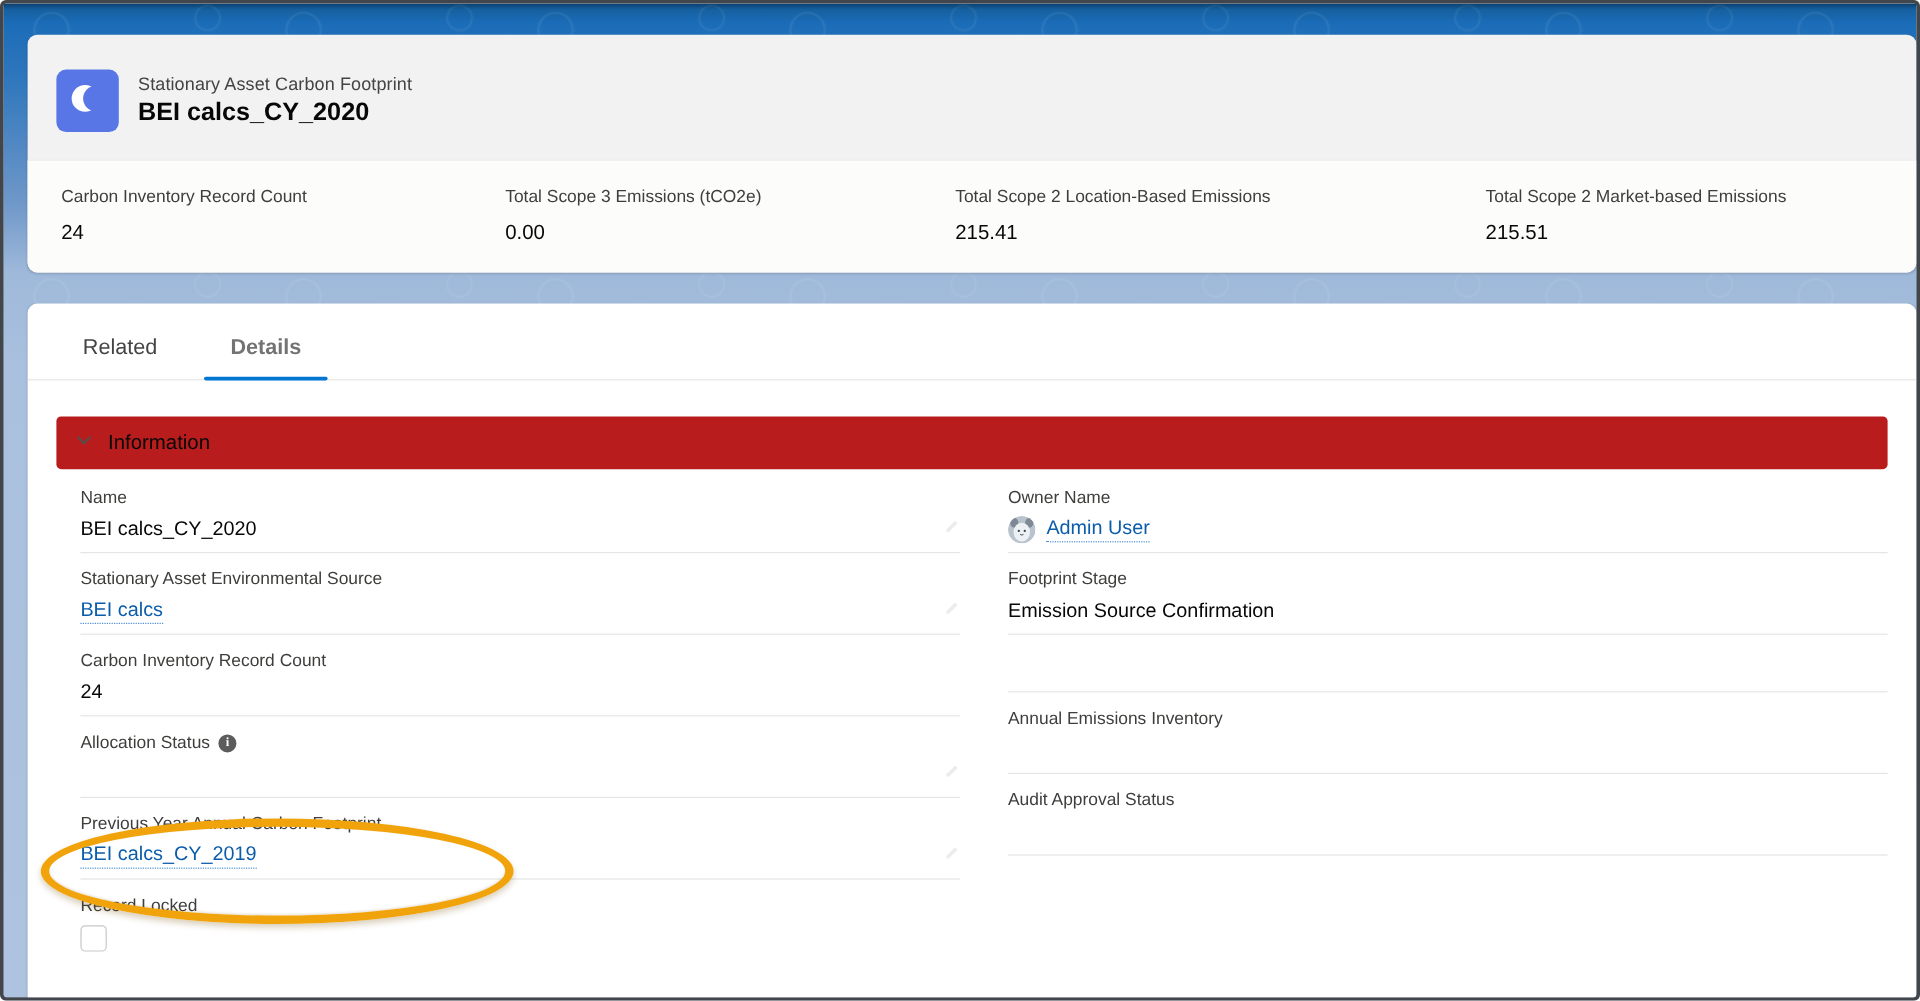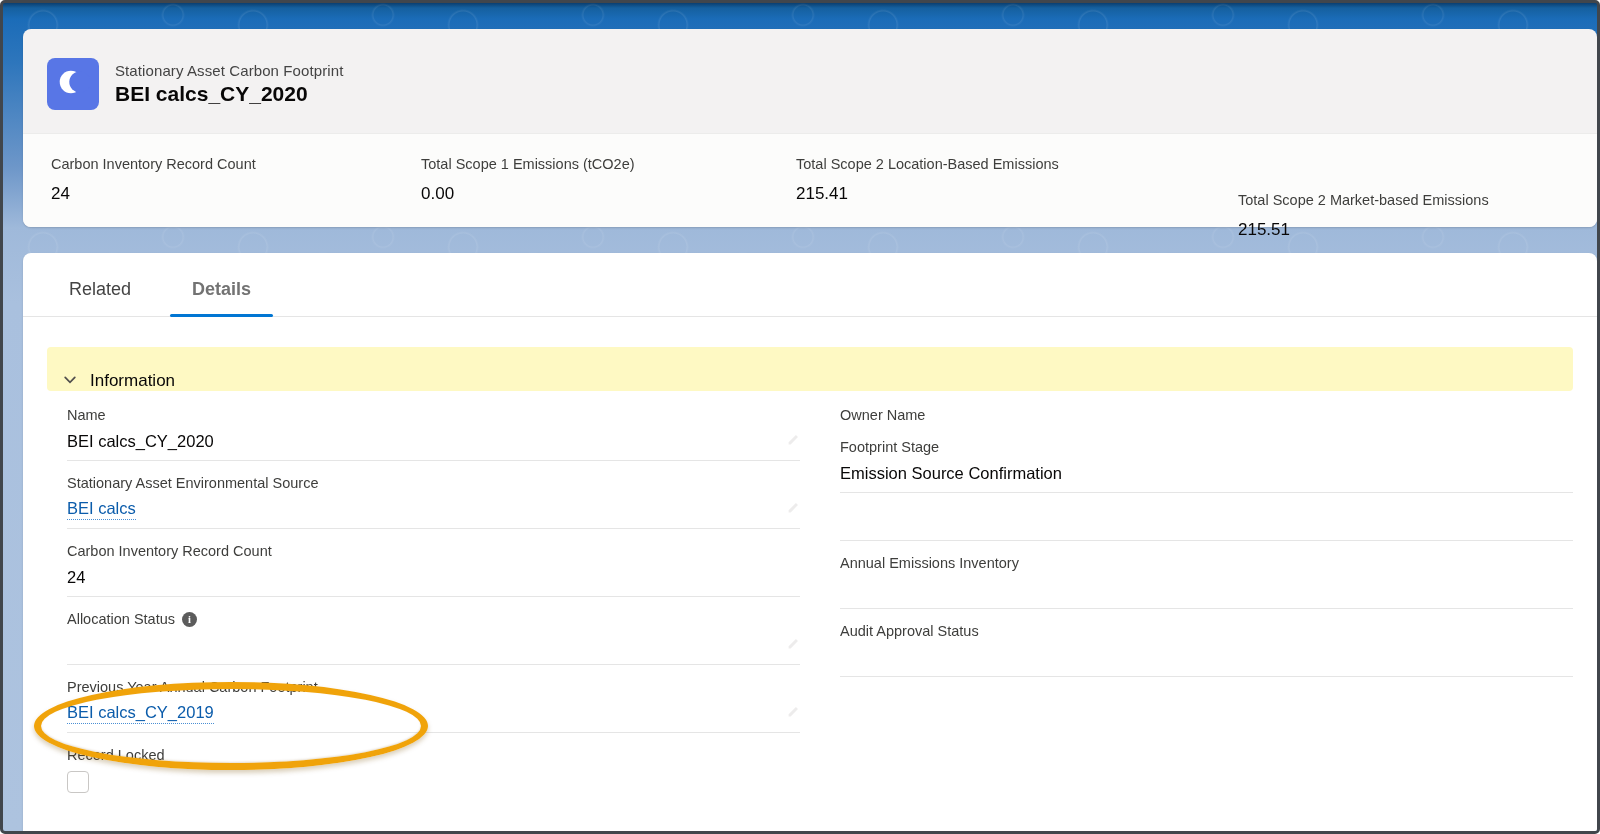--- a/index.html
+++ b/index.html
@@ -33,40 +33,40 @@
   .record-title{ font-size:21px; font-weight:bold; color:#080707; margin-top:3px; }
 
   .highlights{
     display:flex; background:#fcfcfb; border-top:1px solid #ececeb;
     border-radius:0 0 8px 8px; padding:22px 28px 0; height:94px;
   }
   .hl-item{ display:flex; flex-direction:column; }
   .hl-item:nth-child(1){ width:370px; }
   .hl-item:nth-child(2){ width:375px; }
   .hl-item:nth-child(3){ width:442px; }
-  .hl-item:nth-child(4){ flex:1;margin-top:36px; }
+  .hl-item:nth-child(4){ flex:1; }
   .hl-label{ font-size:14.5px; color:#3e3e3c; }
   .hl-value{ font-size:17px; color:#080707; margin-top:12px; }
 
   
   .main-card{
     position:absolute; left:20px; right:0; top:250px; bottom:-12px;
     background:#fff; border-radius:8px 8px 0 0; box-shadow:0 1px 2px rgba(0,0,0,.15);
   }
   .tabs{ display:flex; align-items:flex-end; height:64px; padding:0 22px;
          border-bottom:1px solid #e5e5e5;gap:13px; }
   .tab{ padding:0 24px 16px; font-size:18px; color:#444; cursor:pointer; position:relative; }
   .tab.active{ font-weight:bold; color:#737373; }
   .tab.active::after{ content:""; position:absolute; left:2px; right:2px; bottom:-1px;
          height:3px; background:var(--accent,#0176d3); border-radius:2px; }
 
   .content{ padding:30px 24px 0; }
   .section-bar{
-    display:flex; align-items:flex-end; gap:13px; height:44px; padding:0 16px;
-    background:#fef9c3; border-radius:4px; cursor:pointer;
+    display:flex; align-items:center; gap:13px; height:44px; padding:0 16px;
+    background:#b91c1c; border-radius:4px; cursor:pointer;
   }
   .section-title{ font-size:17px; color:#080707; }
 
   .field-grid{ display:grid; grid-template-columns:1fr 1fr; column-gap:40px; padding:14px 0 0 20px; }
   .field{ margin-bottom:12px; }
   .f-label{ display:flex; align-items:center; gap:7px; font-size:14.5px; color:#3e3e3c; height:20px; }
   .f-value{
     display:flex; align-items:center; justify-content:space-between; gap:8px;
     min-height:36px; padding:2px 0 4px; border-bottom:1px solid #e5e5e5;
     font-size:16.5px; color:#080707;
@@ -116,21 +116,21 @@
         <div class="record-title">BEI calcs_CY_2020</div>
       </div>
     </div>
 
     <div class="highlights">
       <div class="hl-item">
         <span class="hl-label">Carbon Inventory Record Count</span>
         <span class="hl-value">24</span>
       </div>
       <div class="hl-item">
-        <span class="hl-label">Total Scope 1 Emissions (tCO2e)</span>
+        <span class="hl-label">Total Scope 3 Emissions (tCO2e)</span>
         <span class="hl-value">0.00</span>
       </div>
       <div class="hl-item">
         <span class="hl-label">Total Scope 2 Location-Based Emissions</span>
         <span class="hl-value">215.41</span>
       </div>
       <div class="hl-item">
         <span class="hl-label">Total Scope 2 Market-based Emissions</span>
         <span class="hl-value">215.51</span>
       </div>
@@ -220,20 +220,36 @@
             <div class="f-value no-border">
               <span class="checkbox"></span>
             </div>
           </div>
         </div>
 
         <div>
 
           <div class="field">
             <div class="f-label">Owner Name</div>
+            <div class="f-value">
+              <span class="owner-wrap">
+                <span class="avatar">
+                  <svg width="23" height="23" viewBox="0 0 24 24">
+                    <circle cx="12" cy="12" r="12" fill="#b9c3cd"></circle>
+                    <ellipse cx="5.5" cy="6" rx="3.6" ry="4.2" fill="#7d8a96"></ellipse>
+                    <ellipse cx="18.5" cy="6" rx="3.6" ry="4.2" fill="#7d8a96"></ellipse>
+                    <ellipse cx="12" cy="14" rx="7.2" ry="8.2" fill="#eef1f4"></ellipse>
+                    <circle cx="9.4" cy="13" r="1" fill="#33424e"></circle>
+                    <circle cx="14.6" cy="13" r="1" fill="#33424e"></circle>
+                    <path d="M10.5 16q1.5 1.2 3 0" stroke="#33424e" stroke-width=".8" fill="none"></path>
+                  </svg>
+                </span>
+                <a class="f-link">Admin User</a>
+              </span>
+            </div>
           </div>
 
           <div class="field">
             <div class="f-label">Footprint Stage</div>
             <div class="f-value">
               <span>Emission Source Confirmation</span>
             </div>
           </div>
 
           <div class="field">

